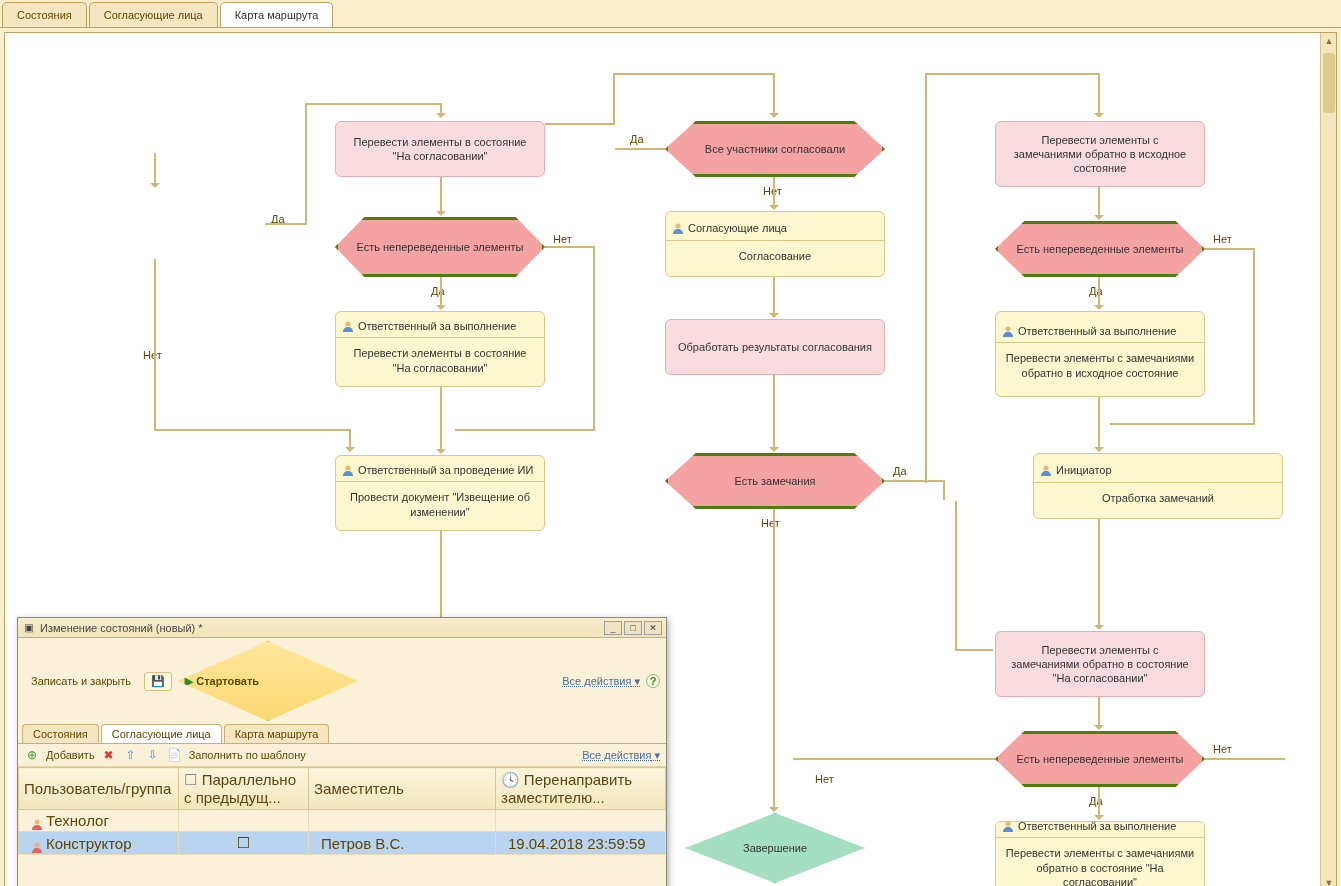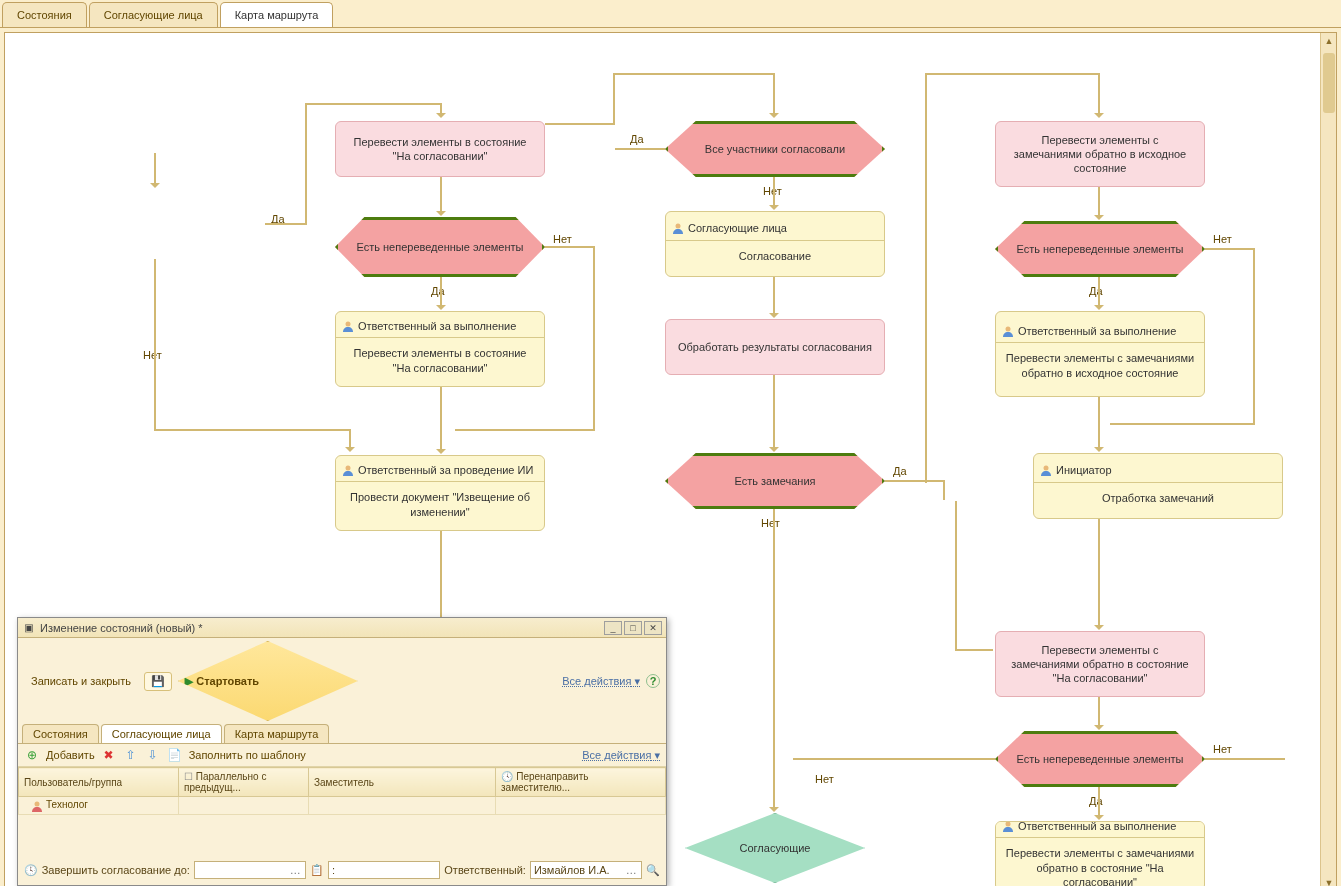--- a/index.html
+++ b/index.html
@@ -40,21 +40,21 @@
 .win-tbar{display:flex;align-items:center;gap:6px;padding:3px 6px;background:#FAF1D8}
 .win-tbar .btn{display:flex;align-items:center;gap:3px;padding:2px 6px;border:1px solid transparent;border-radius:3px;cursor:pointer}
 .win-tbar .btn.save{border:1px solid #D7C07A;background:#FFF8E0}
 .win-tbar .btn.start{border:1px solid #D7B44E;background:linear-gradient(#FFE79B,#FBD972);font-weight:bold}
 .win-tbar .sp{flex:1}
 .win-tabs{display:flex;border-bottom:1px solid #C5B07A;padding:0 4px;background:#FAF1D8}
 .win-tabs .t{padding:3px 10px;border:1px solid #C5B07A;border-bottom:none;background:#F5E6C0;margin-right:2px;border-radius:4px 4px 0 0;font-size:11px;cursor:pointer}
 .win-tabs .t.act{background:#fff}
 .sub-tbar{display:flex;align-items:center;gap:6px;padding:3px 6px;border-bottom:1px solid #E0D4A8}
 .sub-tbar .ic{width:16px;height:16px;display:flex;align-items:center;justify-content:center;cursor:pointer;font-size:12px}
-.grid{width:100%;border-collapse:collapse;font-size:10px}
+.grid{width:100%;border-collapse:collapse;font-size:15px}
 .grid th{background:linear-gradient(#FCF5DD,#F3E6BB);border:1px solid #D8C894;padding:3px 5px;text-align:left;font-weight:normal;color:#5A4617}
 .grid td{border:1px solid #E8DCB4;padding:2px 12px;height:18px}
 .grid tr.sel td{background:#B8D4F0}
 .grid .uic{width:12px;height:12px;display:inline-block;vertical-align:middle;margin-right:3px}
 .frm{padding:4px 6px;font-size:11px;color:#5A4617}
 .frm .row{display:flex;align-items:center;gap:4px;margin:2px 0}
 .frm .row label{min-width:auto}
 .frm .fld{flex:1;border:1px solid #C5B07A;height:18px;background:#fff;display:flex;align-items:center;padding:0 3px}
 .frm .dots{width:14px;text-align:center;color:#777;cursor:pointer}
 .gridspace{height:40px}
@@ -158,21 +158,21 @@
       <span>Есть замечания</span>
     </div>
   <div class="lbl" style="left:888px;top:432px">Да</div>
   <div class="line" style="left:880px;top:447px;width:60px;height:2px"></div>
     <div class="line" style="left:938px;top:447px;width:2px;height:20px"></div>
   <div class="lbl" style="left:756px;top:484px">Нет</div>
   <div class="line" style="left:768px;top:476px;width:2px;height:300px"></div>
     <div class="arrow down" style="left:764px;top:774px"></div>
   <div class="lbl" style="left:810px;top:740px">Нет</div>
   <div class="shape end" style="left:680px;top:780px;width:180px;height:70px">
-      <span>Согласующие</span>
+      <span>Завершение</span>
     </div>
 
   <div class="line" style="left:920px;top:40px;width:175px;height:2px"></div>
     <div class="line" style="left:920px;top:40px;width:2px;height:410px"></div>
     <div class="line" style="left:1093px;top:40px;width:2px;height:42px"></div>
     <div class="arrow down" style="left:1089px;top:80px"></div>
   <div class="shape process-pink" style="left:990px;top:88px;width:210px;height:66px">
       <span>Перевести элементы с замечаниями обратно в исходное состояние</span>
     </div>
   <div class="line" style="left:1093px;top:154px;width:2px;height:30px"></div>
@@ -291,20 +291,29 @@
         <th style="width:170px"><span style="color:#4A8FD6">🕓 </span><span>Перенаправить заместителю...</span></th>
       </tr>
       <tr>
         <td><span class="uic"><svg viewBox="0 0 12 12">
                   <circle cx="6" cy="4" r="2.5" fill="#E8B878"></circle>
                   <path d="M1 12c0-3 2-5 5-5s5 2 5 5" fill="#D66"></path>
                 </svg></span><span>Технолог</span></td>
         <td></td>
             <td></td>
             <td></td>
+      </tr>
+      <tr class="sel">
+        <td><span class="uic"><svg viewBox="0 0 12 12">
+                  <circle cx="6" cy="4" r="2.5" fill="#E8B878"></circle>
+                  <path d="M1 12c0-3 2-5 5-5s5 2 5 5" fill="#D66"></path>
+                </svg></span><span>Конструктор</span></td>
+        <td style="text-align:center"><span>☐</span></td>
+            <td>Петров В.С.</td>
+            <td>19.04.2018 23:59:59</td>
       </tr>
     </tbody>
       </table>
     <div class="gridspace"></div>
     <div class="frm">
       <div class="row">
         <span>🕓</span>
         <label>Завершить согласование до:</label>
         <div class="fld" style="width:40px">
             <span class="dots" style="margin-left:auto">…</span>

